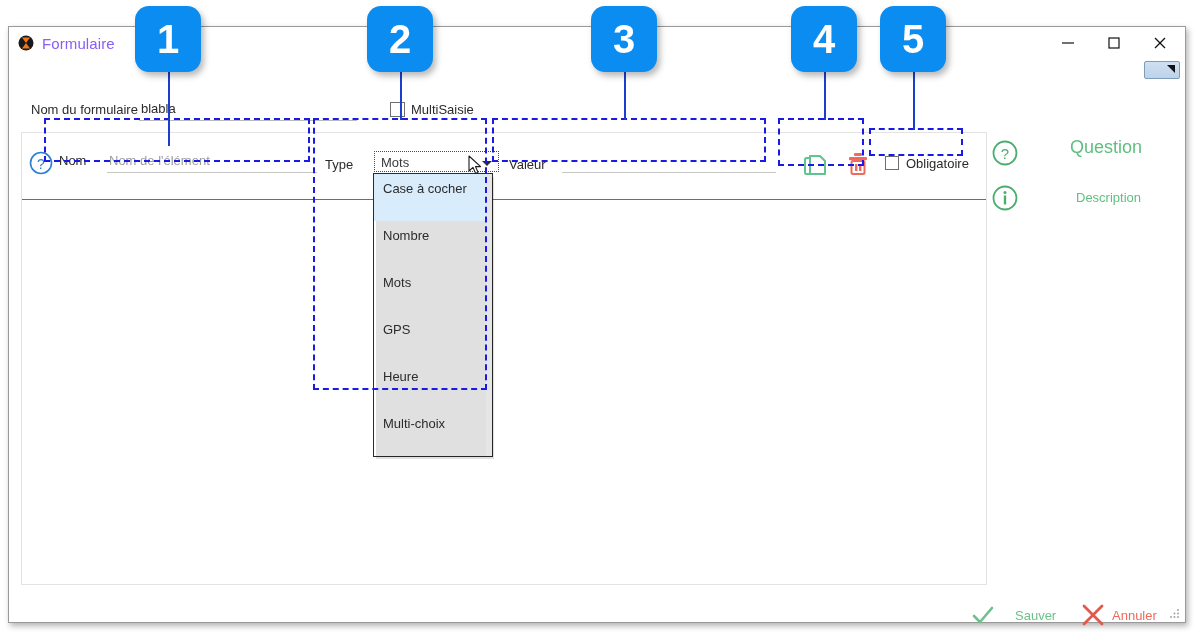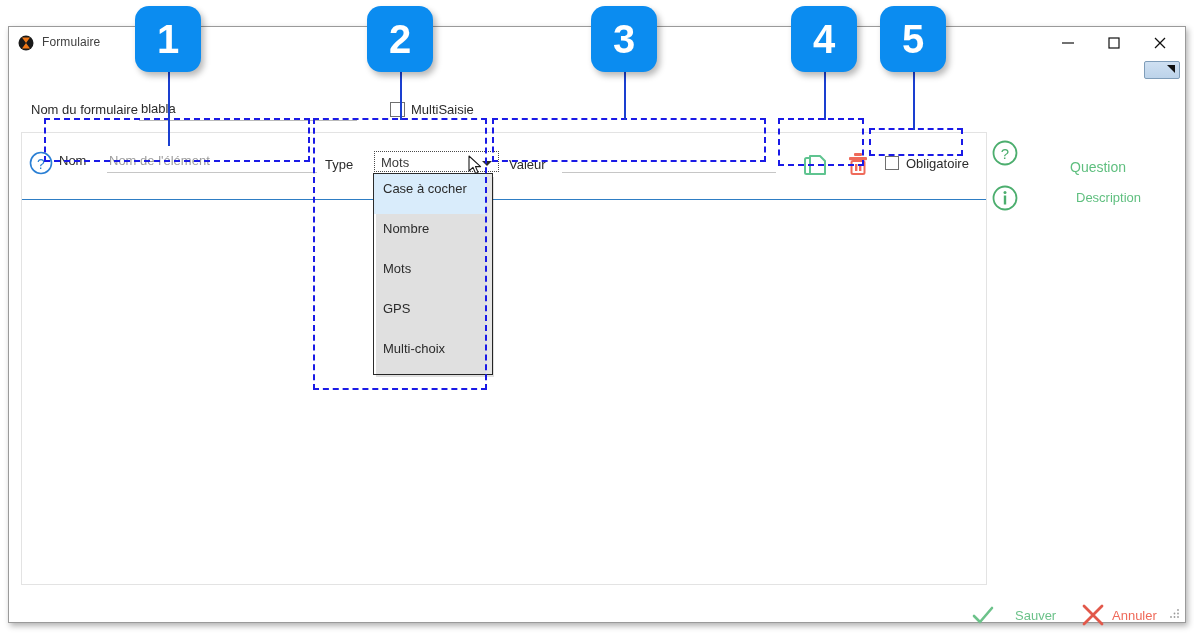--- a/index.html
+++ b/index.html
@@ -25,21 +25,21 @@
     position: absolute; left: 0; top: 0;
     width: 100%; height: 32px;
     background: #ffffff;
   }
   .app-icon {
     position: absolute; left: 9px; top: 8px;
     width: 16px; height: 16px;
   }
   .title-text {
     position: absolute; left: 33px; top: 8px;
-    font-size: 12px; color: #404040;
+    font-size: 15px; color: #8b5cf6;
     letter-spacing: .1px;
   }
   .wbtn {
     position: absolute; top: 0; width: 46px; height: 31px;
     display: flex; align-items: center; justify-content: center;
     color: #111; font-size: 15px; line-height: 1;
   }
   .wbtn svg { display:block; }
   #btn-min { right: 94px; }
   #btn-max { right: 48px; }
@@ -148,21 +148,21 @@
   .obl-check {
     position: absolute; left: 863px; top: 23px;
     width: 14px; height: 14px;
     border: 1px solid #6f6f6f; background:#fff;
   }
   .obl-label { position:absolute; left:884px; top:23px; font-size:13px; color:#2b2b2b; }
 
   
   .side-q-icon { position:absolute; left:982px; top:112px; width:28px; height:28px; }
   .side-i-icon { position:absolute; left:982px; top:157px; width:28px; height:28px; }
-  .side-q-text { position:absolute; left:1061px; top:132px; font-size:14px; color:#5fbf7f; }
+  .side-q-text { position:absolute; left:1061px; top:110px; font-size:18px; color:#5fbf7f; }
   .side-i-text { position:absolute; left:1055px; top:163px; font-size:13px; color:#5fbf7f;margin-left:12px; }
 
   
   .save-btn   { position:absolute; left:962px; top:573px; height:30px; display:flex; align-items:center; }
   .cancel-btn { position:absolute; left:1071px; top:573px; height:30px; display:flex; align-items:center; }
   .btn-text-green { font-size:13px; color:#6cc28a; margin-left:20px; }
   .btn-text-red   { font-size:13px; color:#ef6a5a; margin-left:6px; }
 
   .resize-grip {
     position:absolute; right:4px; bottom:3px;
@@ -173,21 +173,21 @@
   
   .dropdown {
     position: absolute;
     left: 364px; top: 146px;
     width: 120px;
     background: #ffffff;
     border: 1px solid #2b2b2b;
     z-index: 40;
   }
   .dd-item {
-    height: 40px; line-height: 30px;
+    height: 47px; line-height: 30px;
     padding-left: 9px;
     font-size: 13px; color: #2b2b2b;
   }
   .dd-item.sel { background: #d9ecfb; }
   .dd-scroll {
     position:absolute; right:0; top:0;
     width:6px; height:100%;
     background:#e6e6e6;
   }
   .dd-shadow {
@@ -344,20 +344,21 @@
         <circle cx="2" cy="10" r="0.9" fill="#9b9b9b"></circle>
     </svg>
   </div>
 
   <div class="dropdown">
     <div class="dd-shadow"></div>
     <div class="dd-item sel">Case à cocher</div>
     <div class="dd-item">Nombre</div>
     <div class="dd-item">Mots</div>
     <div class="dd-item">GPS</div>
+    <div class="dd-item">Heure</div>
     <div class="dd-item">Multi-choix</div>
     <div class="dd-scroll"></div>
   </div>
 
 </div>
 
 <div class="anno">
 
   <div class="dash" style="left:44px;  top:118px; width:266px; height:44px;"></div>
   <div class="dash" style="left:313px; top:118px; width:174px; height:272px;"></div>

